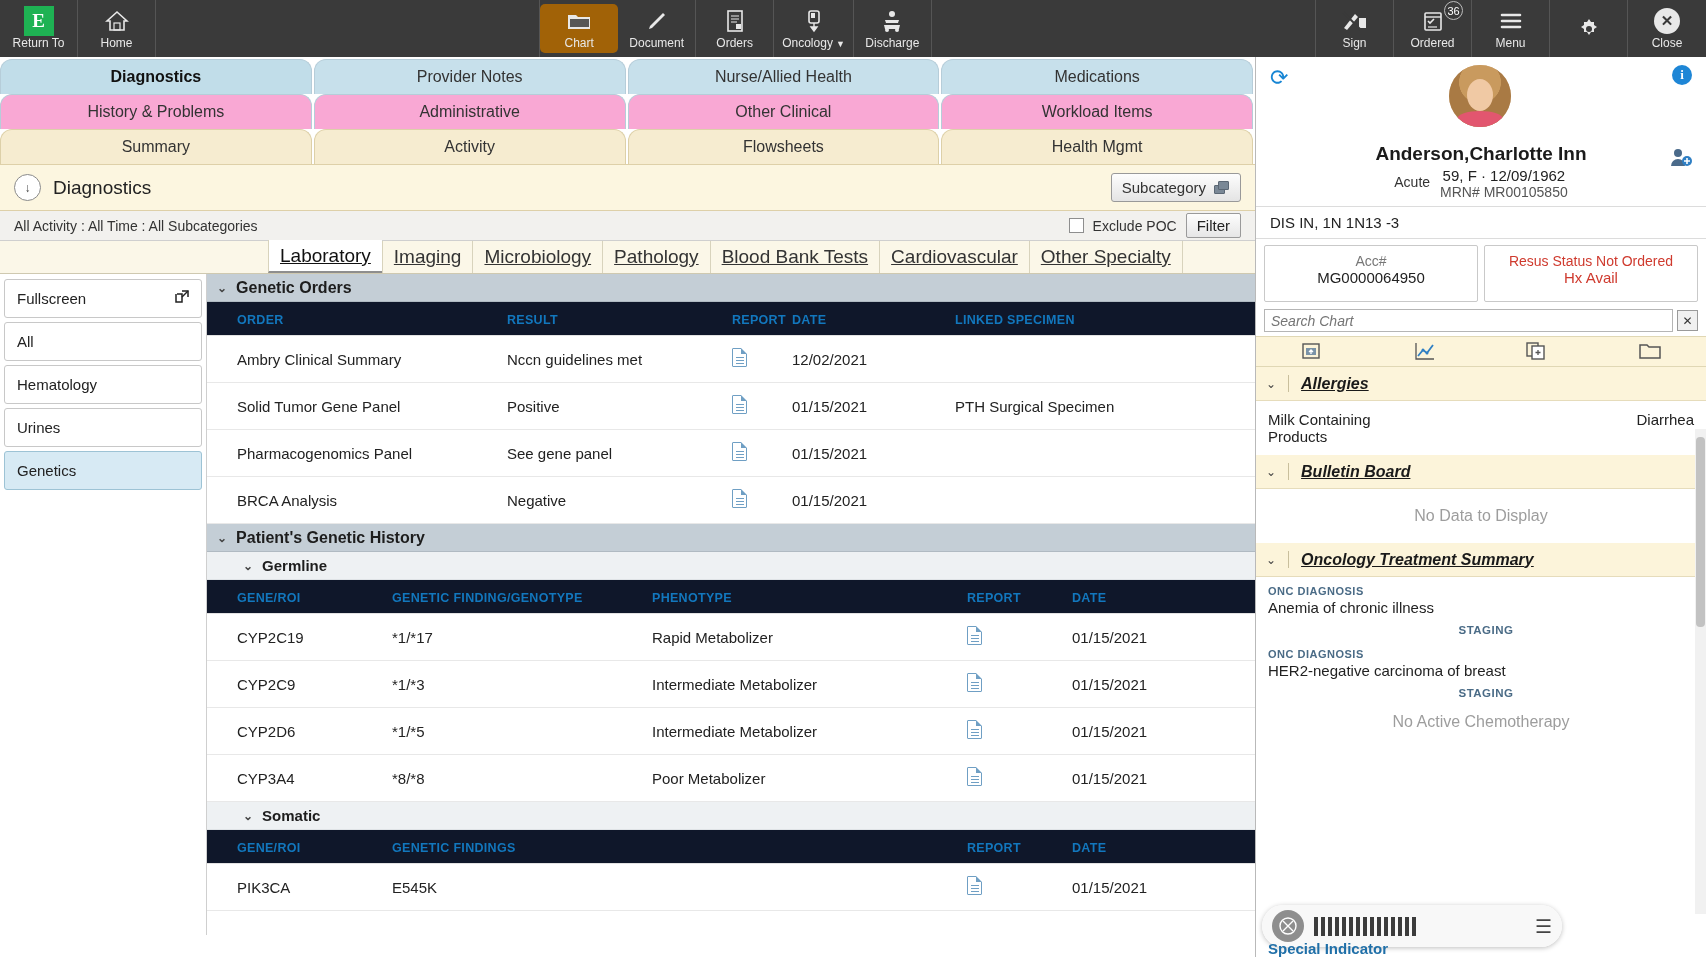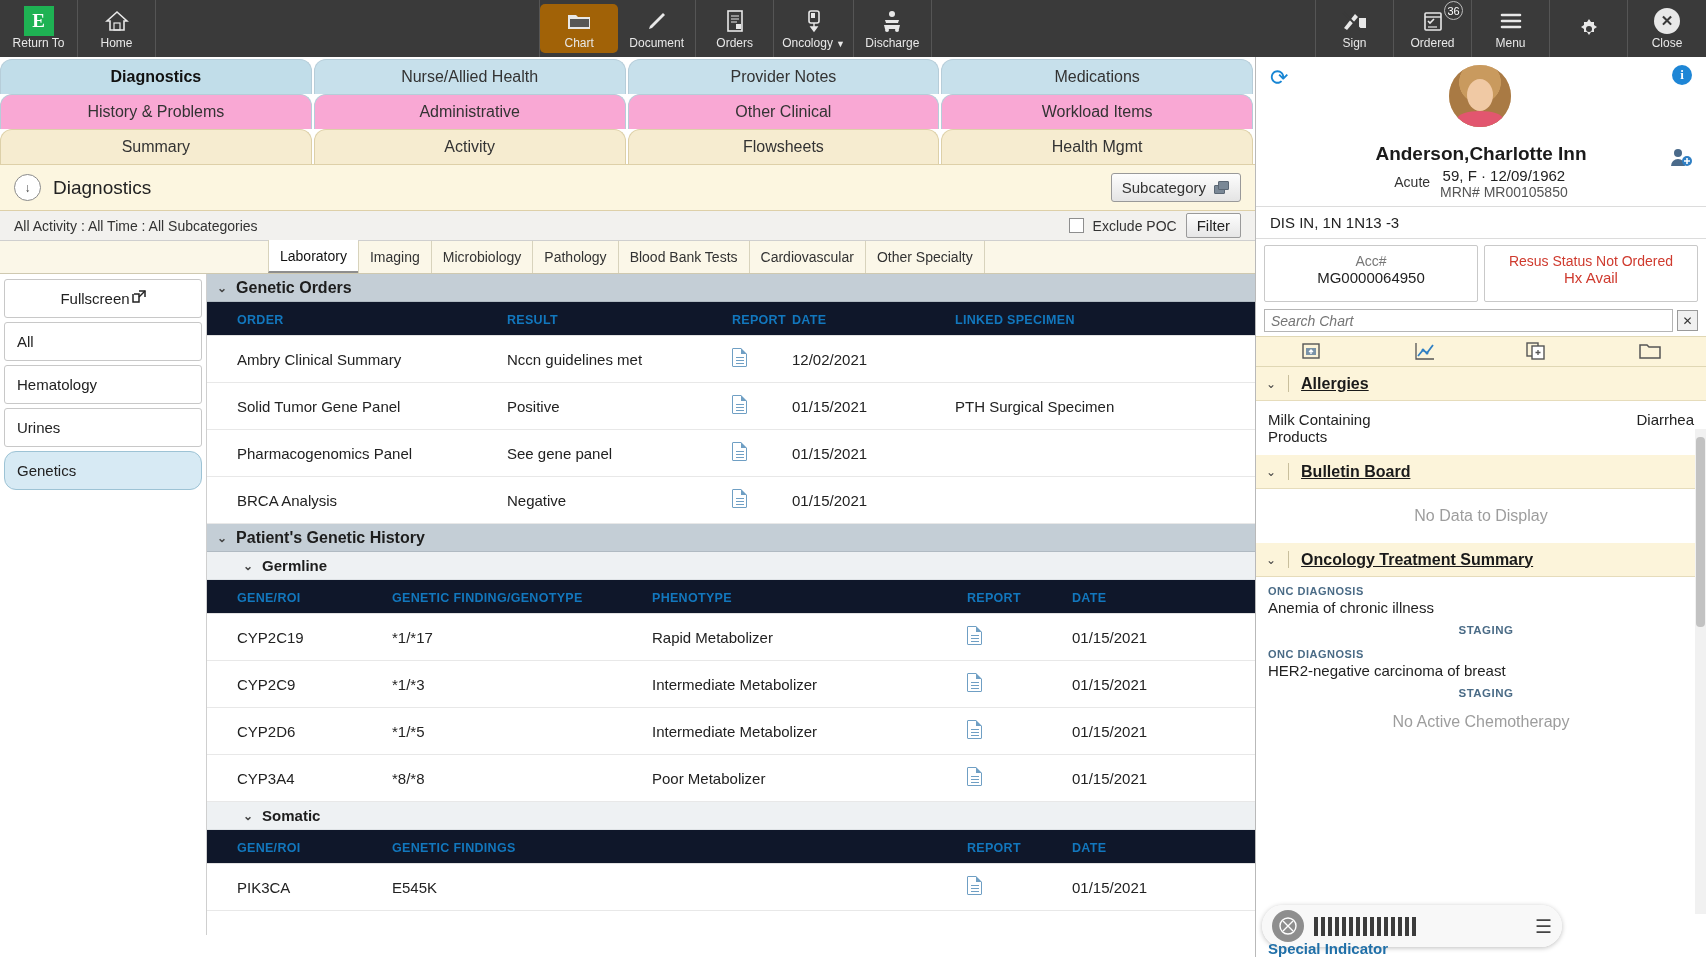--- a/index.html
+++ b/index.html
@@ -96,36 +96,37 @@
     border-radius: 2px; padding: 3px 10px; font-size: 15px; color: #222;
   }
 
   
   #subtabs {
     height: 33px; background: #fbf7e8; border-bottom: 1px solid #cfc9b0;
     display: flex; align-items: flex-end; padding-left: 268px;
   }
   .stab {
     height: 32px; padding: 8px 11px; display: flex; align-items: center;
-    font-size: 14px; color: #333; border-left: 1px solid #d8d3bc;
+    font-size: 19px; color: #333; border-left: 1px solid #d8d3bc;
     cursor: pointer;
+    text-decoration: underline;
   }
   .stab:last-child { border-right: 1px solid #d8d3bc; }
   .stab.sel { background: #fff; color: #111; border-bottom: 2px solid #8e8e8e; height: 33px; }
 
   
   #content { display: flex; height: 661px; }
   #lsidebar { width: 207px; background: #fff; border-right: 1px solid #cfcfcf; padding: 5px 4px; }
   .ls-btn {
     height: 39px; margin-bottom: 4px; border: 1px solid #c8c8c8; border-radius: 3px;
     display: flex; align-items: center; padding: 0 12px; font-size: 15px; color: #222;
     background: #fff; cursor: pointer;
   }
-  .ls-btn.center { justify-content: center; gap: 2px; }
-  .ls-btn.active { background: #d7eaf4; border-color: #9dc3d5; border-radius: 12px; }
+  .ls-btn.center { justify-content: space-between; gap: 2px; }
+  .ls-btn.active { background: #d7eaf4; border-color: #9dc3d5; }
 
   
   #datapane { flex: 1; overflow: hidden; position: relative; background: #fff; }
   .sec-head {
     background: #c4ced6; height: 28px; display: flex; align-items: center;
     padding-left: 10px; gap: 9px; font-size: 16px; font-weight: bold; color: #1d1d1d;
     border-bottom: 1px solid #b0bac2;
   }
   .sec-head.sub { background: #eef1f3; padding-left: 36px; font-size: 15px; border-bottom: 1px solid #dfe3e6;}
   .caret { font-size: 12px; color: #444; }
@@ -199,21 +200,21 @@
   #chart-tools {
     background: #fcf4da; border-top: 1px solid #e0d7b4; border-bottom: 1px solid #e0d7b4;
     display: flex; justify-content: space-around; align-items: center; height: 31px;
   }
   .ct-ico { width: 24px; height: 21px; position: relative; cursor: pointer; }
   .acc-head {
     background: #fcf4da; height: 34px; display: flex; align-items: center;
     gap: 12px; padding-left: 10px; border-bottom: 1px solid #e6dcbb;
   }
   .acc-head .bar { width: 1px; height: 17px; background: #c9bf9c; }
-  .acc-title { font-size: 16px; font-weight: bold; color: #1a1a1a; text-decoration: underline; }
+  .acc-title { font-size: 16px; font-weight: bold; color: #1a1a1a; text-decoration: underline; font-style: italic; }
   .acc-body { padding: 10px 12px; font-size: 15px; color: #222; background: #fff; }
   .acc-row { display: flex; justify-content: space-between; gap: 10px; }
   .nodata { text-align: center; color: #9d9d9d; font-size: 16px; padding: 18px 0; }
   .onc-lbl { font-size: 11px; font-weight: bold; color: #4a6b86; letter-spacing: .5px; }
   .onc-val { font-size: 15px; color: #222; margin: 2px 0 8px 0; }
   .onc-sub { font-size: 11.5px; font-weight: bold; color: #4a6b86; letter-spacing: .5px; margin-left: 10px; text-align: center; }
   #right-scroll {
     position: absolute; right: 0; top: 372px; width: 11px; height: 485px; background: #f1f1f1;
   }
   #right-scroll .thumb { position: absolute; top: 8px; left: 1px; width: 9px; height: 190px; background: #c2c2c2; border-radius: 4px; }
@@ -353,22 +354,22 @@
   </div>
 </div>
 
 <div id="body-wrap">
 
   <div id="left-col">
 
     <div id="tabrows">
       <div class="tabrow">
         <div class="ctab blue selected">Diagnostics</div>
+        <div class="ctab blue">Provider Notes</div>
         <div class="ctab blue">Nurse/Allied Health</div>
-        <div class="ctab blue">Provider Notes</div>
         <div class="ctab blue">Medications</div>
       </div>
       <div class="tabrow">
         <div class="ctab blue2">History &amp; Problems</div>
         <div class="ctab blue2">Administrative</div>
         <div class="ctab blue2">Other Clinical</div>
         <div class="ctab blue2">Workload Items</div>
       </div>
       <div class="tabrow">
         <div class="ctab cream">Summary</div>

